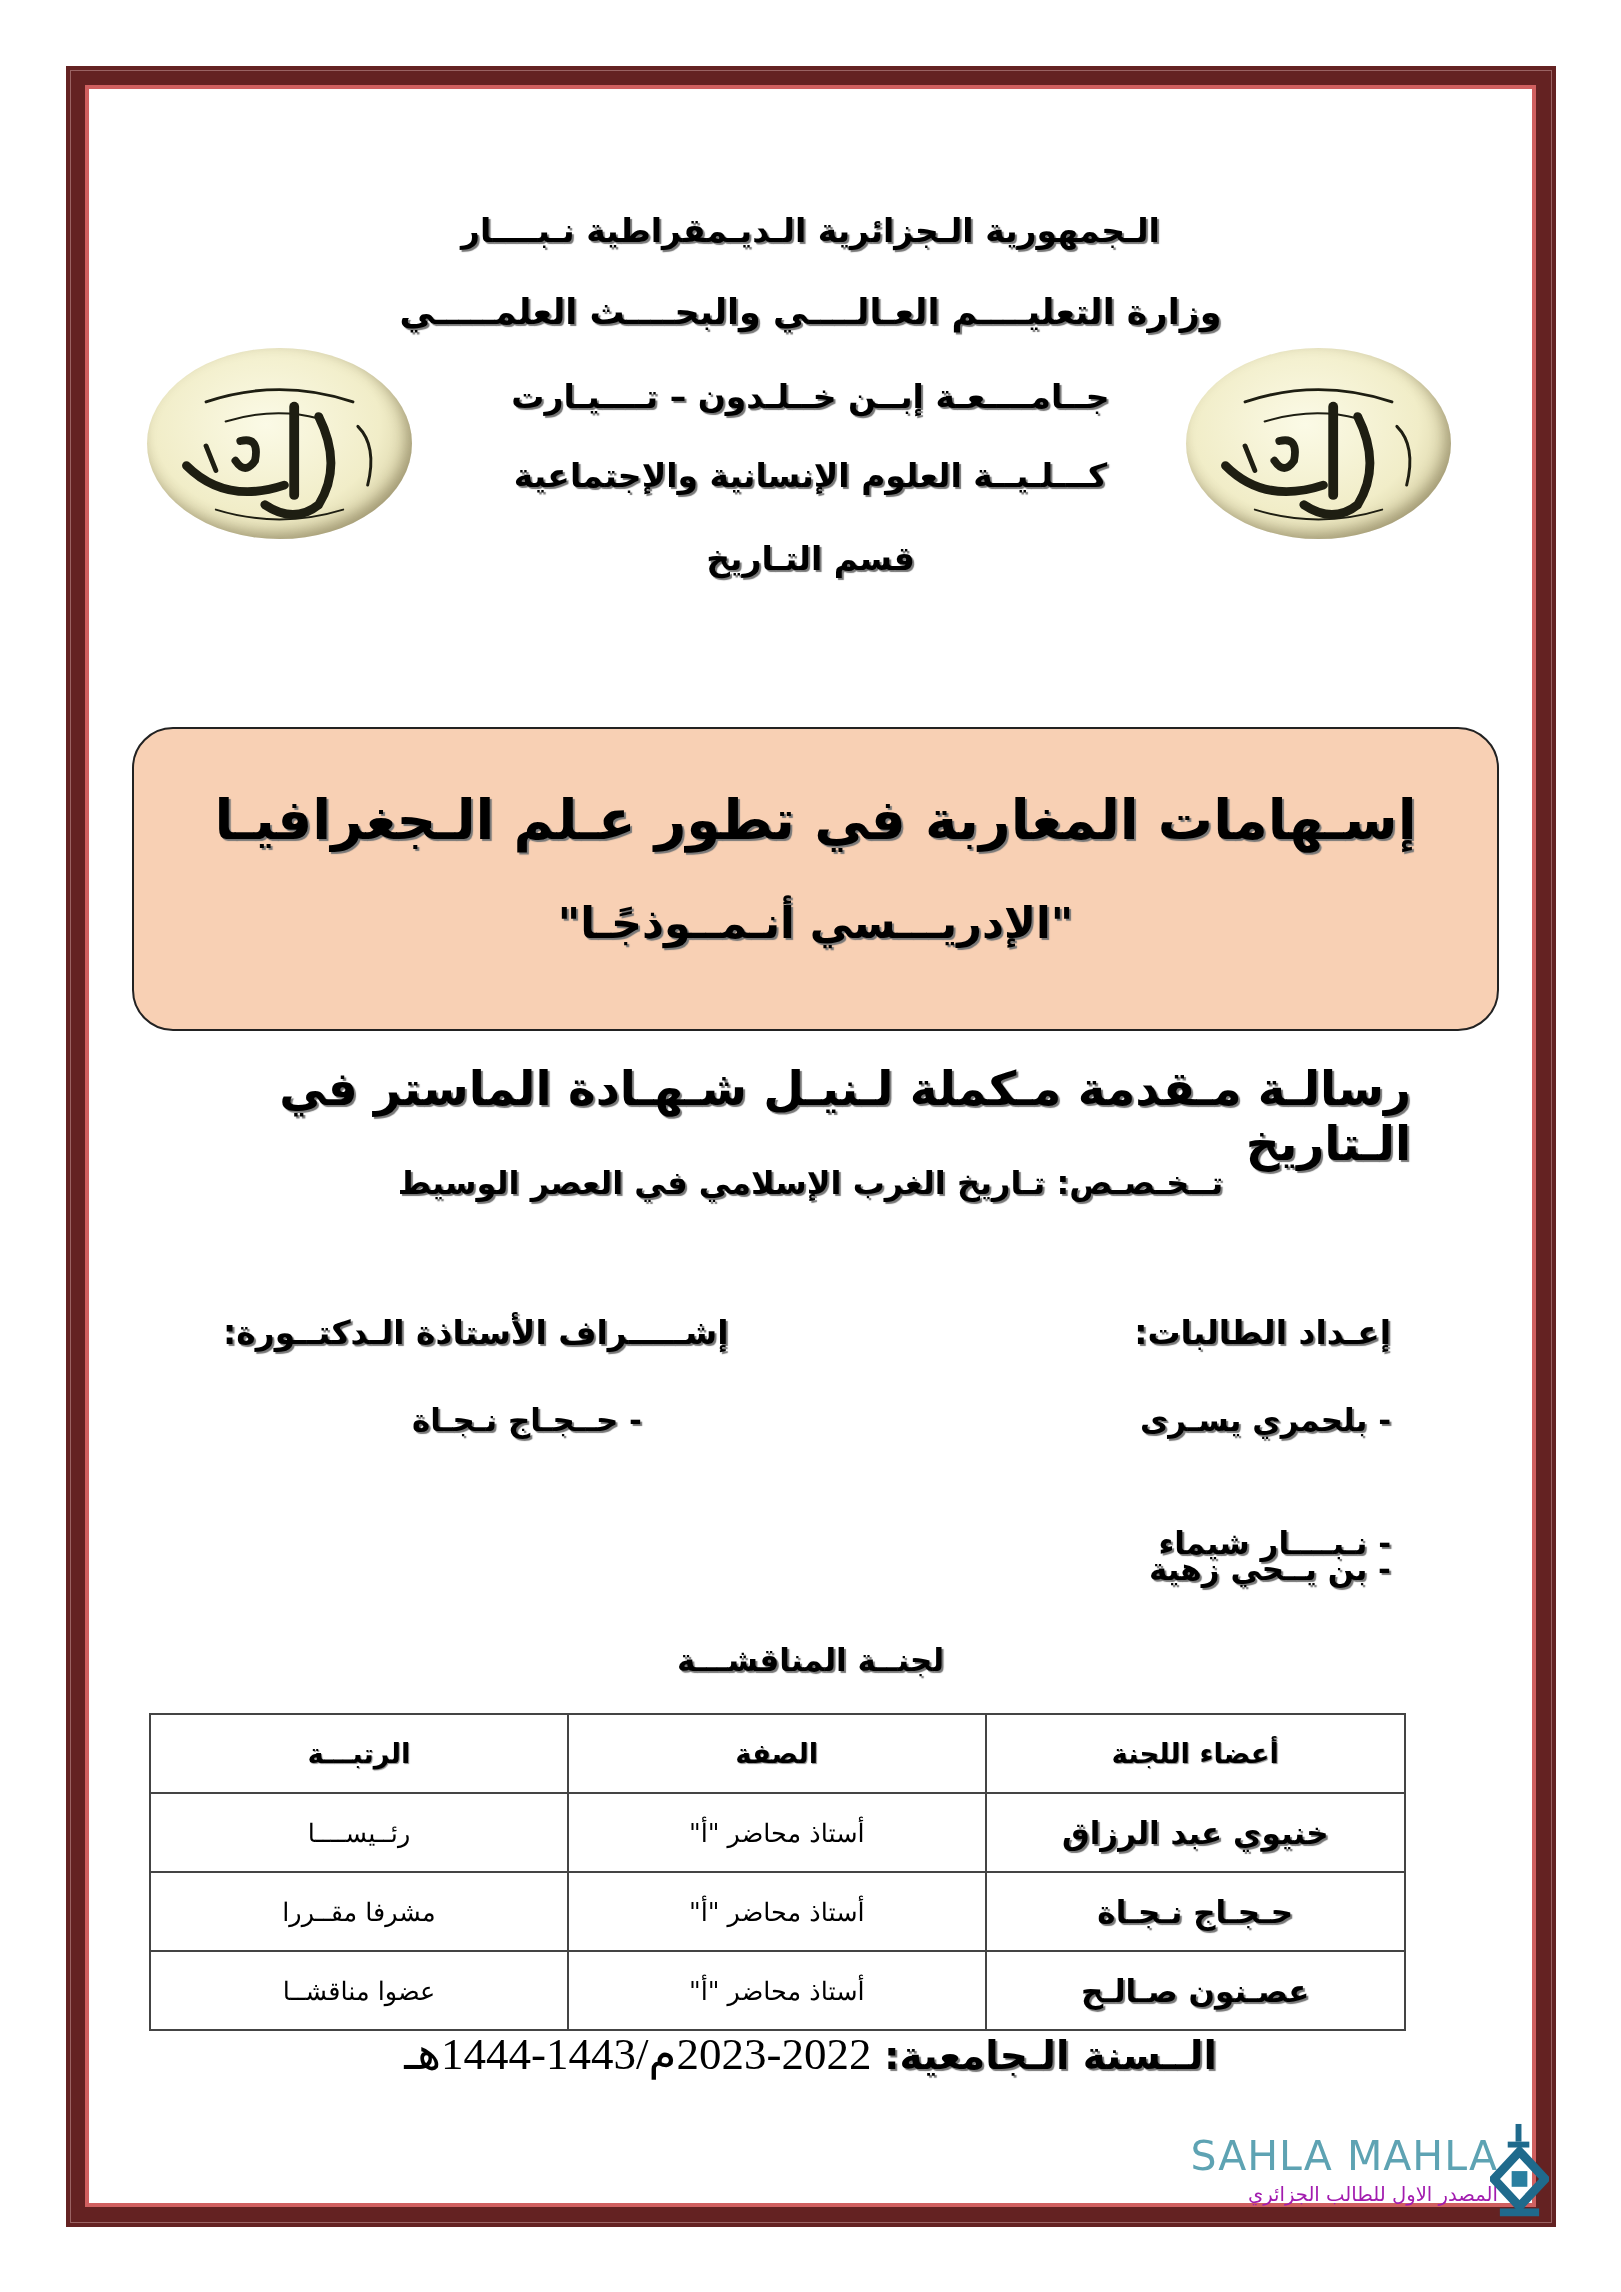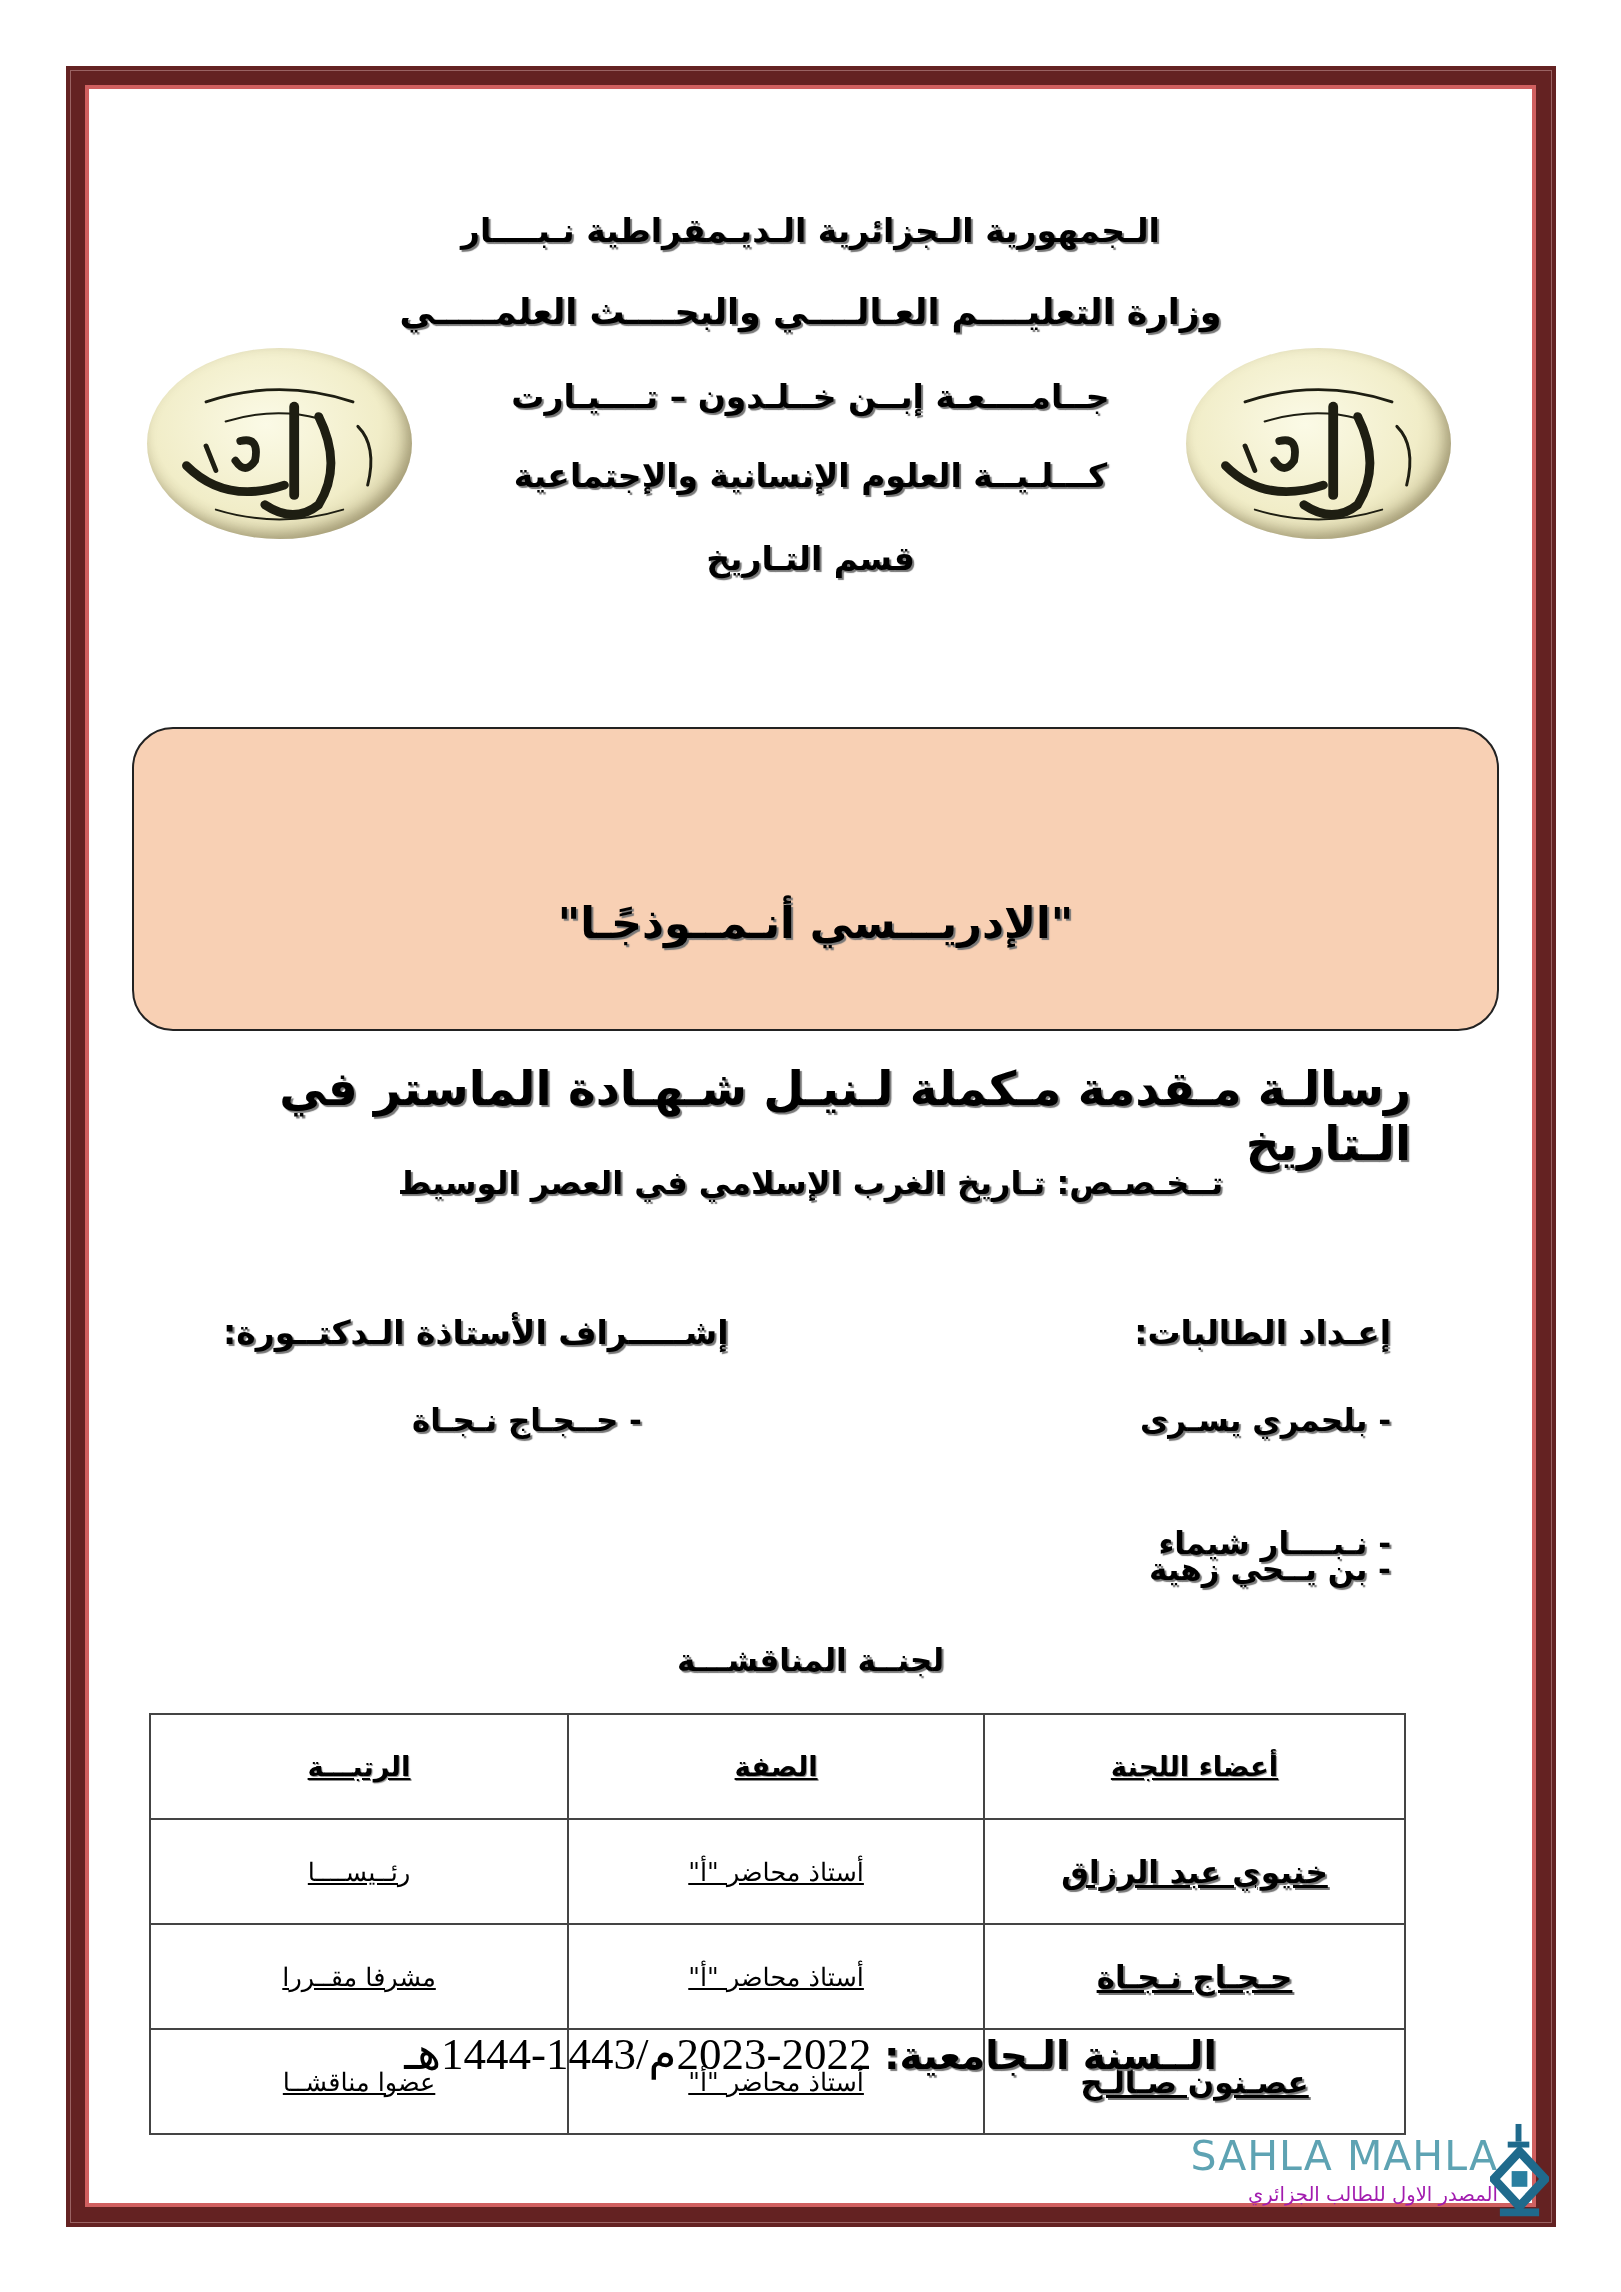--- a/index.html
+++ b/index.html
@@ -39,21 +39,21 @@
   #supervisor-label { left: 196px; top: 1313px; margin-left: 27px; }
   .name-item { position: absolute; font-size: 31px; }
   #student-1 { right: 230px; top: 1402px; }
   #student-2 { right: 230px; top: 1477px; margin-top: 48px; }
   #student-3 { right: 230px; top: 1551px; }
   #supervisor-1 { right: 979px; top: 1402px; }
 
   #committee-title { position: absolute; left: 0; width: 1621px; top: 1642px; text-align: center; font-size: 31px; }
 
   table.committee { position: absolute; left: 149px; top: 1713px; width: 1257px; border-collapse: collapse; direction: rtl; }
-  table.committee td, table.committee th { border: 2px solid #444; height: 71px; text-align: center; vertical-align: middle; padding: 16px; text-decoration: underline; }
+  table.committee td, table.committee th { border: 2px solid #444; height: 71px; text-align: center; vertical-align: middle; padding: 3px; }
   table.committee th { font-family: "DejaVu Sans", sans-serif; font-weight: bold; font-size: 27.4px; text-shadow: 1px 1px 1px #888; }
   table.committee td.member { font-family: "DejaVu Sans", sans-serif; font-weight: bold; font-size: 31px; text-shadow: 2px 2px 1px #777; width: 420px; }
   table.committee td.rank-cell, table.committee td.role-cell { font-family: "DejaVu Serif", serif; font-size: 25.5px; width: 419px; }
 
   #academic-year { position: absolute; left: 0; width: 1621px; top: 2027px; text-align: center; font-size: 39px; }
   #academic-year .label { font-family: "DejaVu Sans", sans-serif; font-weight: bold; text-shadow: 2px 2px 1px #777; }
   #academic-year .value { font-family: "Liberation Serif", serif; font-size: 45px; }
 
   .watermark { position: absolute; left: 1137px; top: 2132px; width: 412px; height: 108px; }
   #wm-brand { position: absolute; right: 51px; top: 0; font-family: "DejaVu Sans", sans-serif; font-size: 41px; color: #5ea3b3; letter-spacing: 1px; white-space: nowrap; }
@@ -99,20 +99,21 @@
       <path d="M40 120 Q80 160 140 140" stroke-width="9"></path>
       <path d="M95 95 Q115 90 110 115 Q100 130 90 115" stroke-width="8"></path>
       <path d="M60 100 L70 125" stroke-width="5"></path>
       <path d="M70 165 Q135 185 200 165" stroke-width="2"></path>
       <path d="M215 80 Q235 100 225 140" stroke-width="3"></path>
     </g>
   </svg>
 </div>
 
 <div class="title-box">
+  <div id="title-main" class="rtl bold-ar">إسـهامات المغاربة في تطور عـلم الـجغرافيـا</div>
   <div id="title-sub" class="rtl bold-ar">"الإدريـــسي أنـمــوذجًـا"</div>
 </div>
 
 <div id="thesis-line" class="rtl bold-ar">رسالـة مـقدمة مـكملة لـنيـل شـهـادة الماستر في الـتاريخ</div>
 <div id="spec-line" class="rtl bold-ar">تــخـصـص: تـاريخ الغرب الإسلامي في العصر الوسيط</div>
 
 <div id="students-label" class="col-label rtl bold-ar">إعـداد الطالبات:</div>
 <div id="supervisor-label" class="col-label rtl bold-ar">إشـــــراف الأستاذة الـدكتــورة:</div>
 <div id="student-1" class="name-item rtl bold-ar">- بلحمري يسـرى</div>
 <div id="student-2" class="name-item rtl bold-ar">- نـبــــار شيماء</div>

